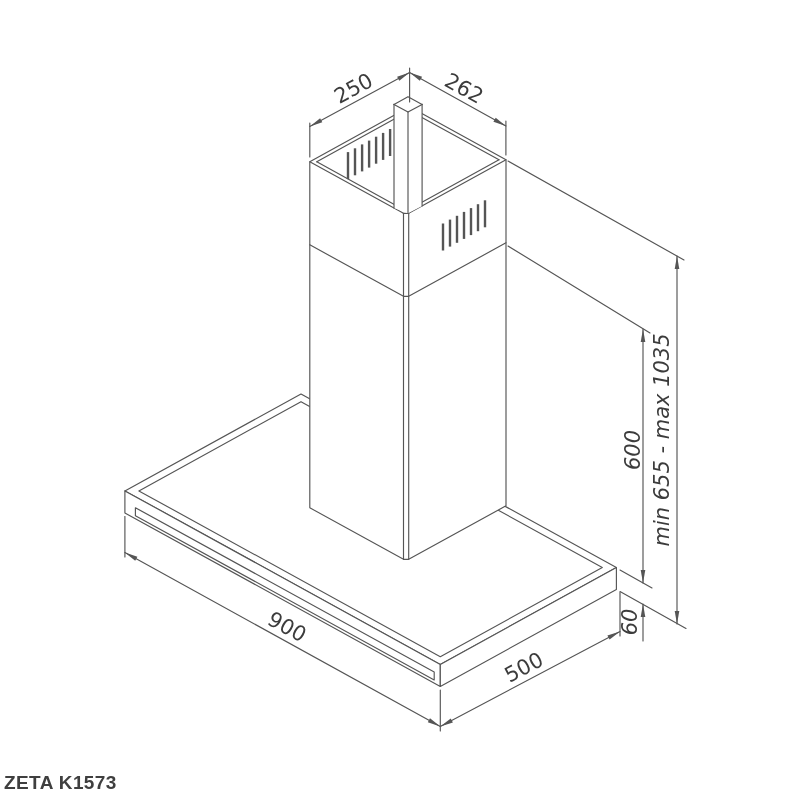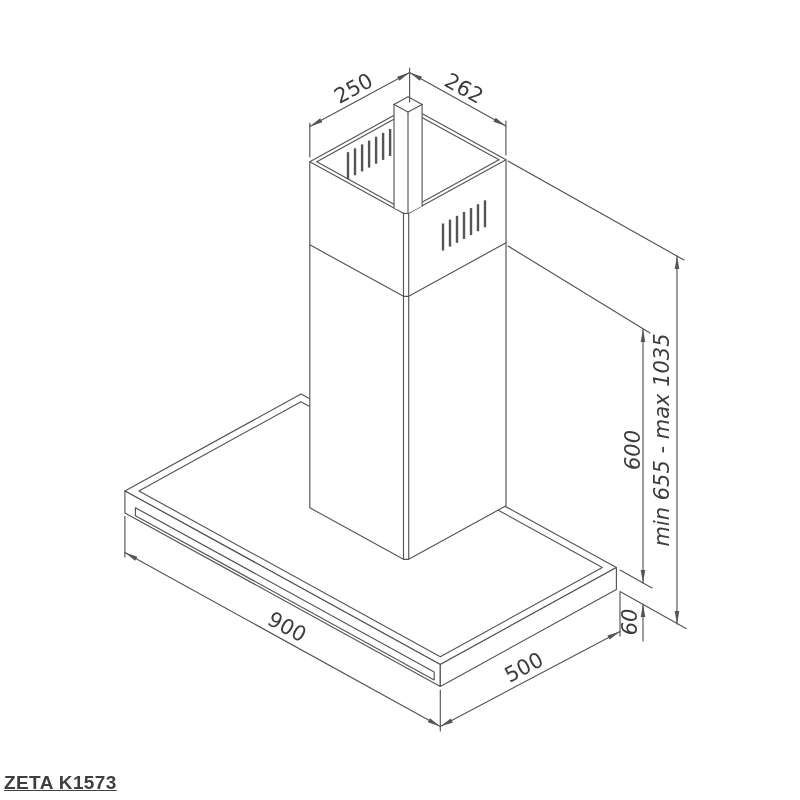--- a/index.html
+++ b/index.html
@@ -7,21 +7,21 @@
   .canvas{position:absolute;left:0;top:0;width:800px;height:800px;}
   svg{display:block;}
   .ln{fill:none;stroke:#555;stroke-width:1.15;stroke-linejoin:round;stroke-linecap:round;}
   .fw{fill:#fff;}
   .nf{fill:#fff;stroke:none;}
   .slot{stroke-width:2.4;stroke-linecap:butt;}
   .ar{fill:#555;stroke:none;}
   .dim{font-family:"DejaVu Sans",sans-serif;font-size:21px;fill:#3c3c3c;text-anchor:middle;dominant-baseline:central;}
   .it{font-style:italic;}
   .model{position:absolute;left:4px;top:772px;font-family:"Liberation Sans",sans-serif;
-         font-size:19px;font-weight:600;color:#3f3f3f;letter-spacing:.4px;text-decoration:underline;}
+         font-size:19px;font-weight:600;color:#3f3f3f;letter-spacing:.4px;}
 </style>
 </head>
 <body>
 
 <div class="canvas">
   <svg width="800" height="800" viewBox="0 0 800 800">
     <g id="geom">
         <polygon points="301.0,394.0 616.4,567.5 440.3,664.4 124.9,490.9" class="ln fw"></polygon>
         <polygon points="124.9,490.9 440.3,664.4 440.3,686.4 124.9,512.9" class="ln fw"></polygon>
         <polygon points="440.3,664.4 616.4,567.5 616.4,589.5 440.3,686.4" class="ln fw"></polygon>

